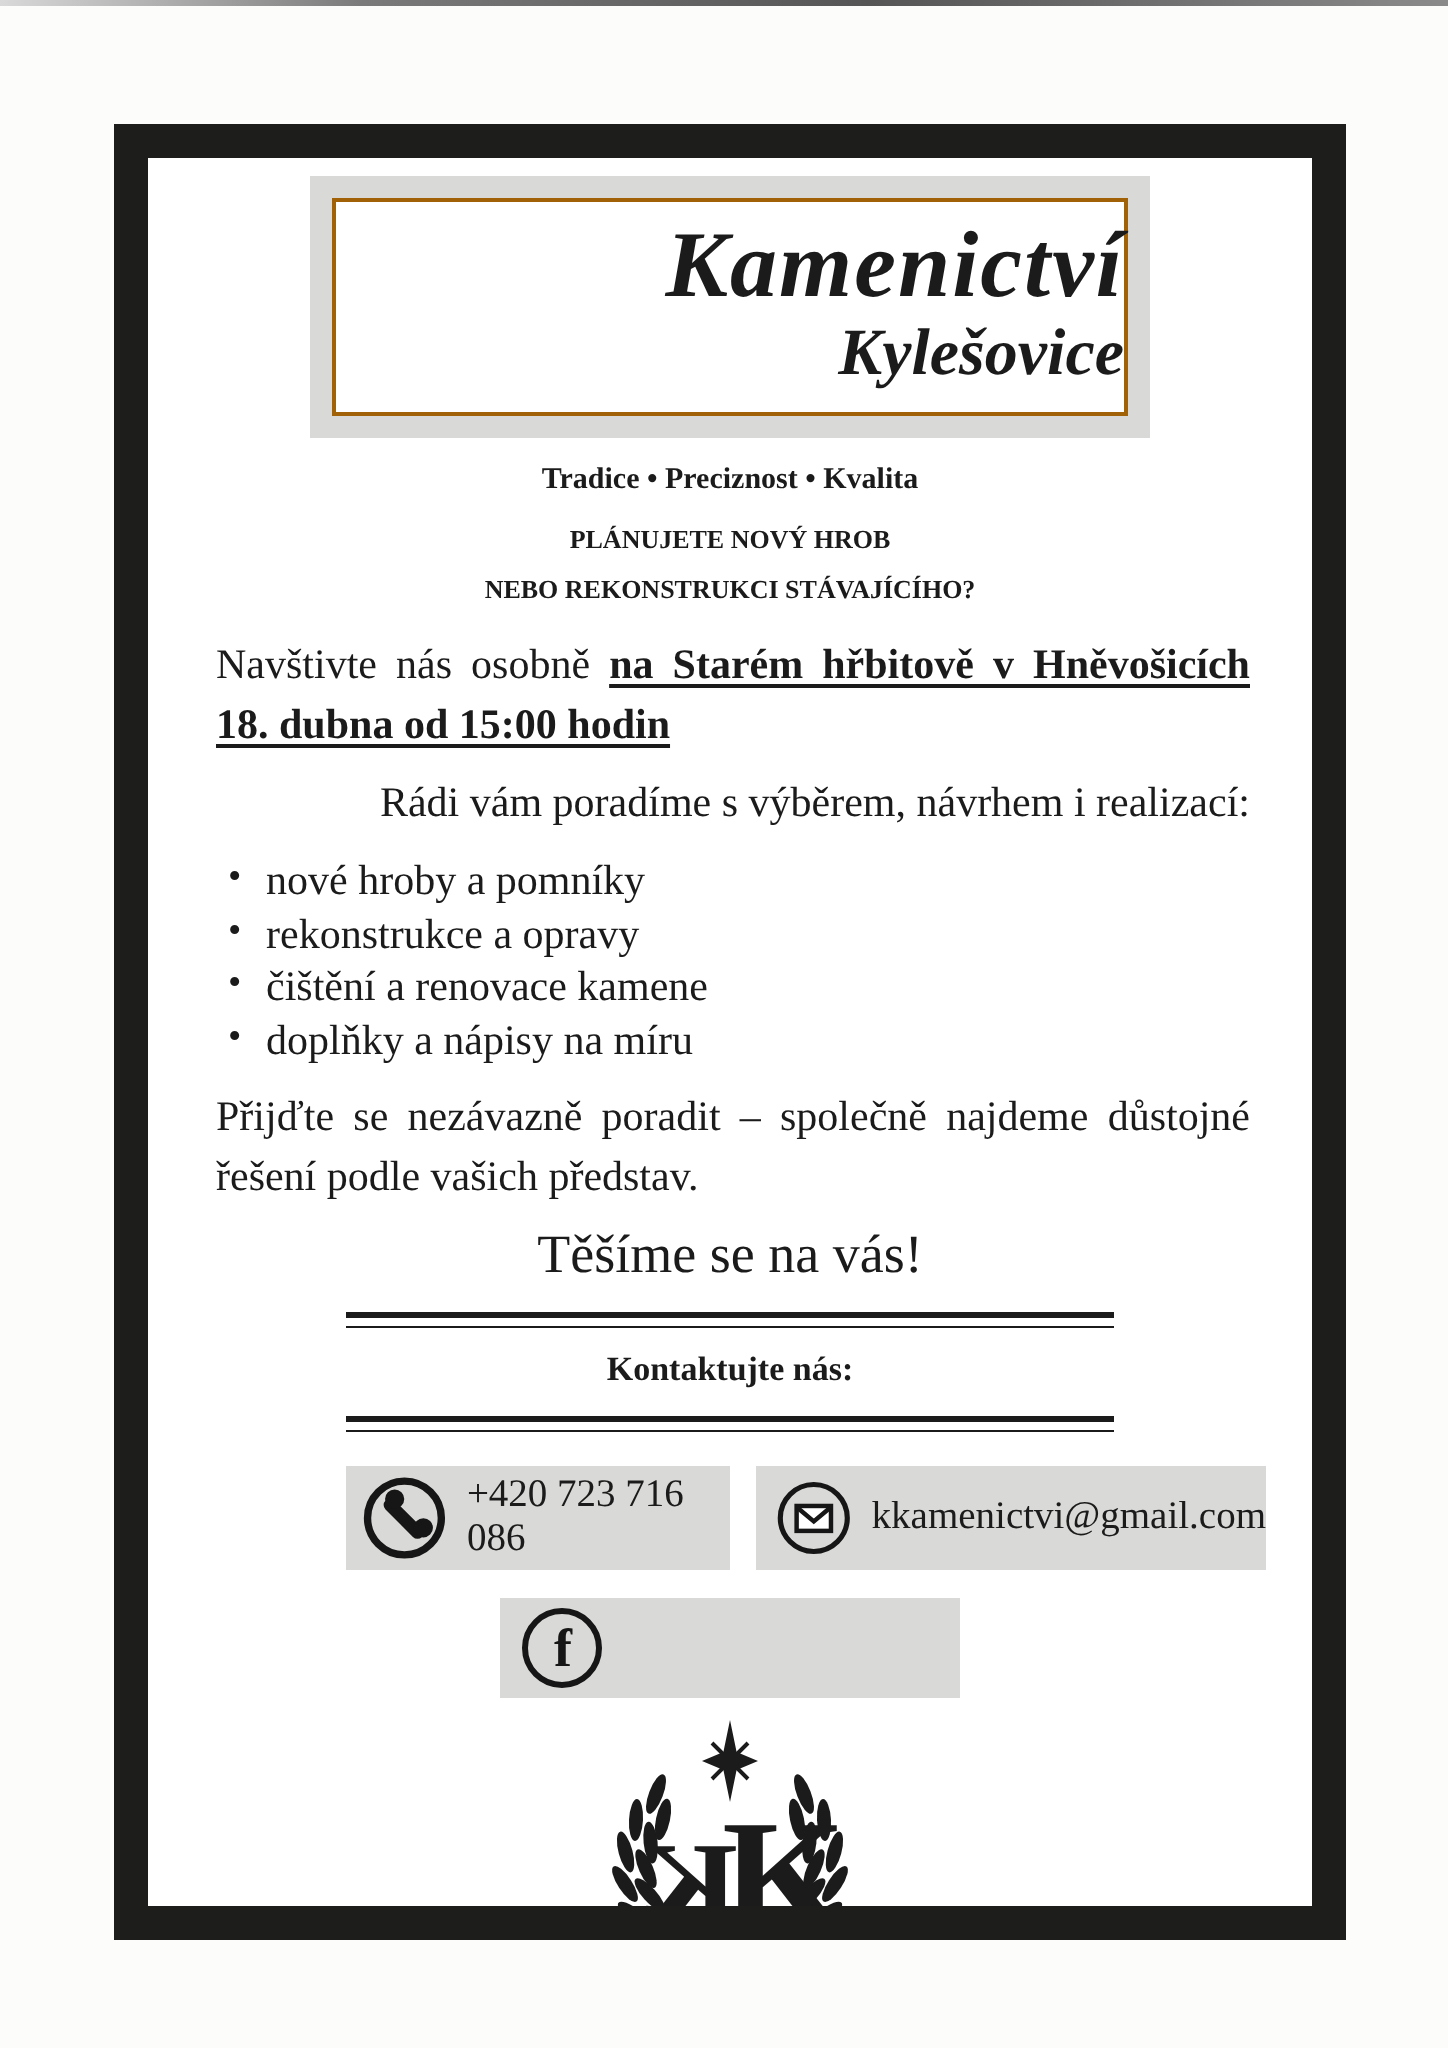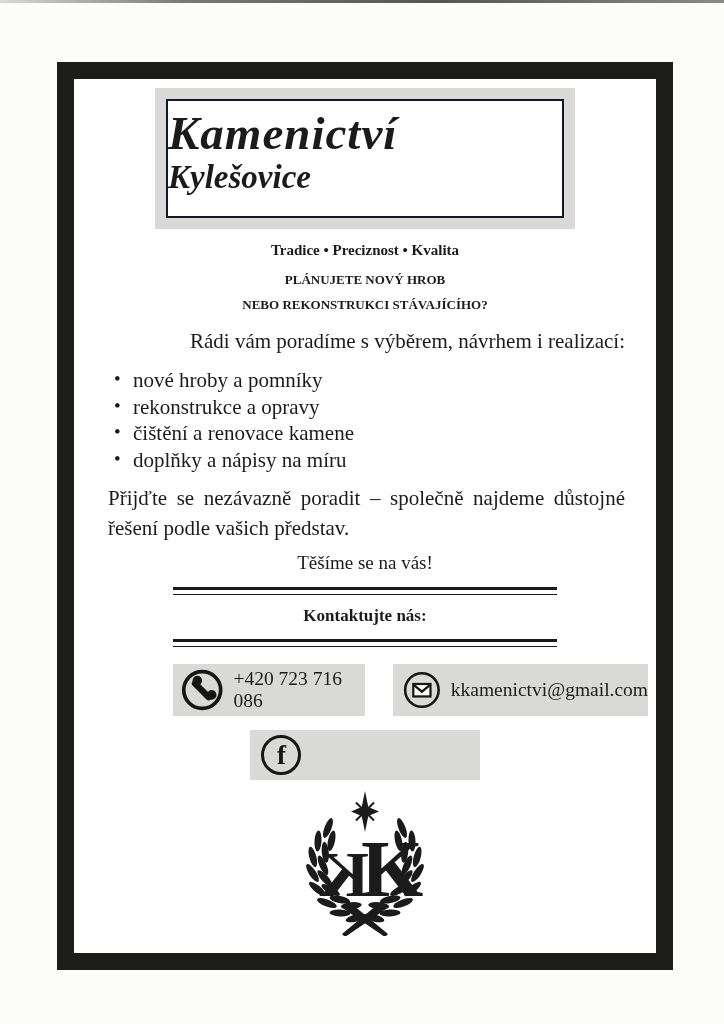--- a/index.html
+++ b/index.html
@@ -15,21 +15,21 @@
   }
   .frame{
     position:absolute;left:57px;top:62px;width:582px;height:874px;
     border:17px solid #1d1d1b;background:#fff;overflow:hidden;
   }
   
   .title-box{
     margin:9px auto 0;width:398px;background:#d9d9d7;padding:11px;
   }
   .title-inner{
-    background:#fff;border:2px solid #0f172a;text-align:left;padding:6px 0 20px;
+    background:#fff;border:2px solid #a16207;text-align:right;padding:6px 0 10px;
   }
   .title-1{
     font-size:47px;line-height:52px;font-weight:bold;font-style:italic;letter-spacing:1px;
   }
   .title-2{
     font-size:33px;line-height:37px;font-weight:bold;font-style:italic;
   }
   .tagline{
     margin-top:13px;text-align:center;font-weight:bold;font-size:15px;
   }
@@ -47,32 +47,32 @@
   ul.services{
     list-style:none;margin:5px 31px 0 34px;padding:0;
   }
   ul.services li{
     position:relative;padding-left:25px;font-size:21px;line-height:26.5px;
   }
   ul.services li::before{
     content:"•";position:absolute;left:6px;top:-1px;font-size:19px;
   }
   .see-you{
-    margin-top:9px;text-align:center;font-size:19px;
+    margin-top:9px;text-align:center;font-size:27px;
   }
   .rule{
     width:384px;margin:13px auto 0;height:4px;
     border-top:3px solid #1b1b1b;border-bottom:1px solid #1b1b1b;
   }
   .contact-heading{
     margin-top:7px;text-align:center;font-weight:bold;font-size:17px;line-height:28px;
   }
   .rule.r2{margin-top:9px;}
   .contact-row{
-    margin:17px 0 0 59px;display:flex;gap:28px;align-items:center;padding-left:40px;
+    margin:17px 0 0 59px;display:flex;gap:13px;align-items:center;padding-left:40px;
   }
   .card{
     background:#d9d9d7;height:52px;display:flex;align-items:center;gap:10px;
     font-size:19.5px;
   }
   .card.phone{width:192px;padding-left:8px;box-sizing:border-box;}
   .card.email{width:255px;padding-left:10px;box-sizing:border-box;}
   .fb-wrap{display:flex;justify-content:center;margin-top:14px;}
   .card.fb{width:230px;padding-left:10px;box-sizing:border-box;height:50px;}
   .logo-wrap{display:flex;justify-content:center;margin-top:6px;}
@@ -92,20 +92,21 @@
     </div>
   </div>
 
   <div class="tagline">Tradice • Preciznost • Kvalita</div>
 
   <div class="main-q">
     <div>PLÁNUJETE NOVÝ HROB</div>
     <div>NEBO REKONSTRUKCI STÁVAJÍCÍHO?</div>
   </div>
 
+  <p class="para invite"><span>Navštivte nás osobně</span> <span class="u"><b>na Starém hřbitově v Hněvošicích</b> <b>18. dubna od 15:00 hodin</b></span></p>
 
   <div class="services-intro">Rádi vám poradíme s výběrem, návrhem i realizací:</div>
 
   <ul class="services">
     <li>nové hroby a pomníky</li>
     <li>rekonstrukce a opravy</li>
     <li>čištění a renovace kamene</li>
     <li>doplňky a nápisy na míru</li>
   </ul>
 

